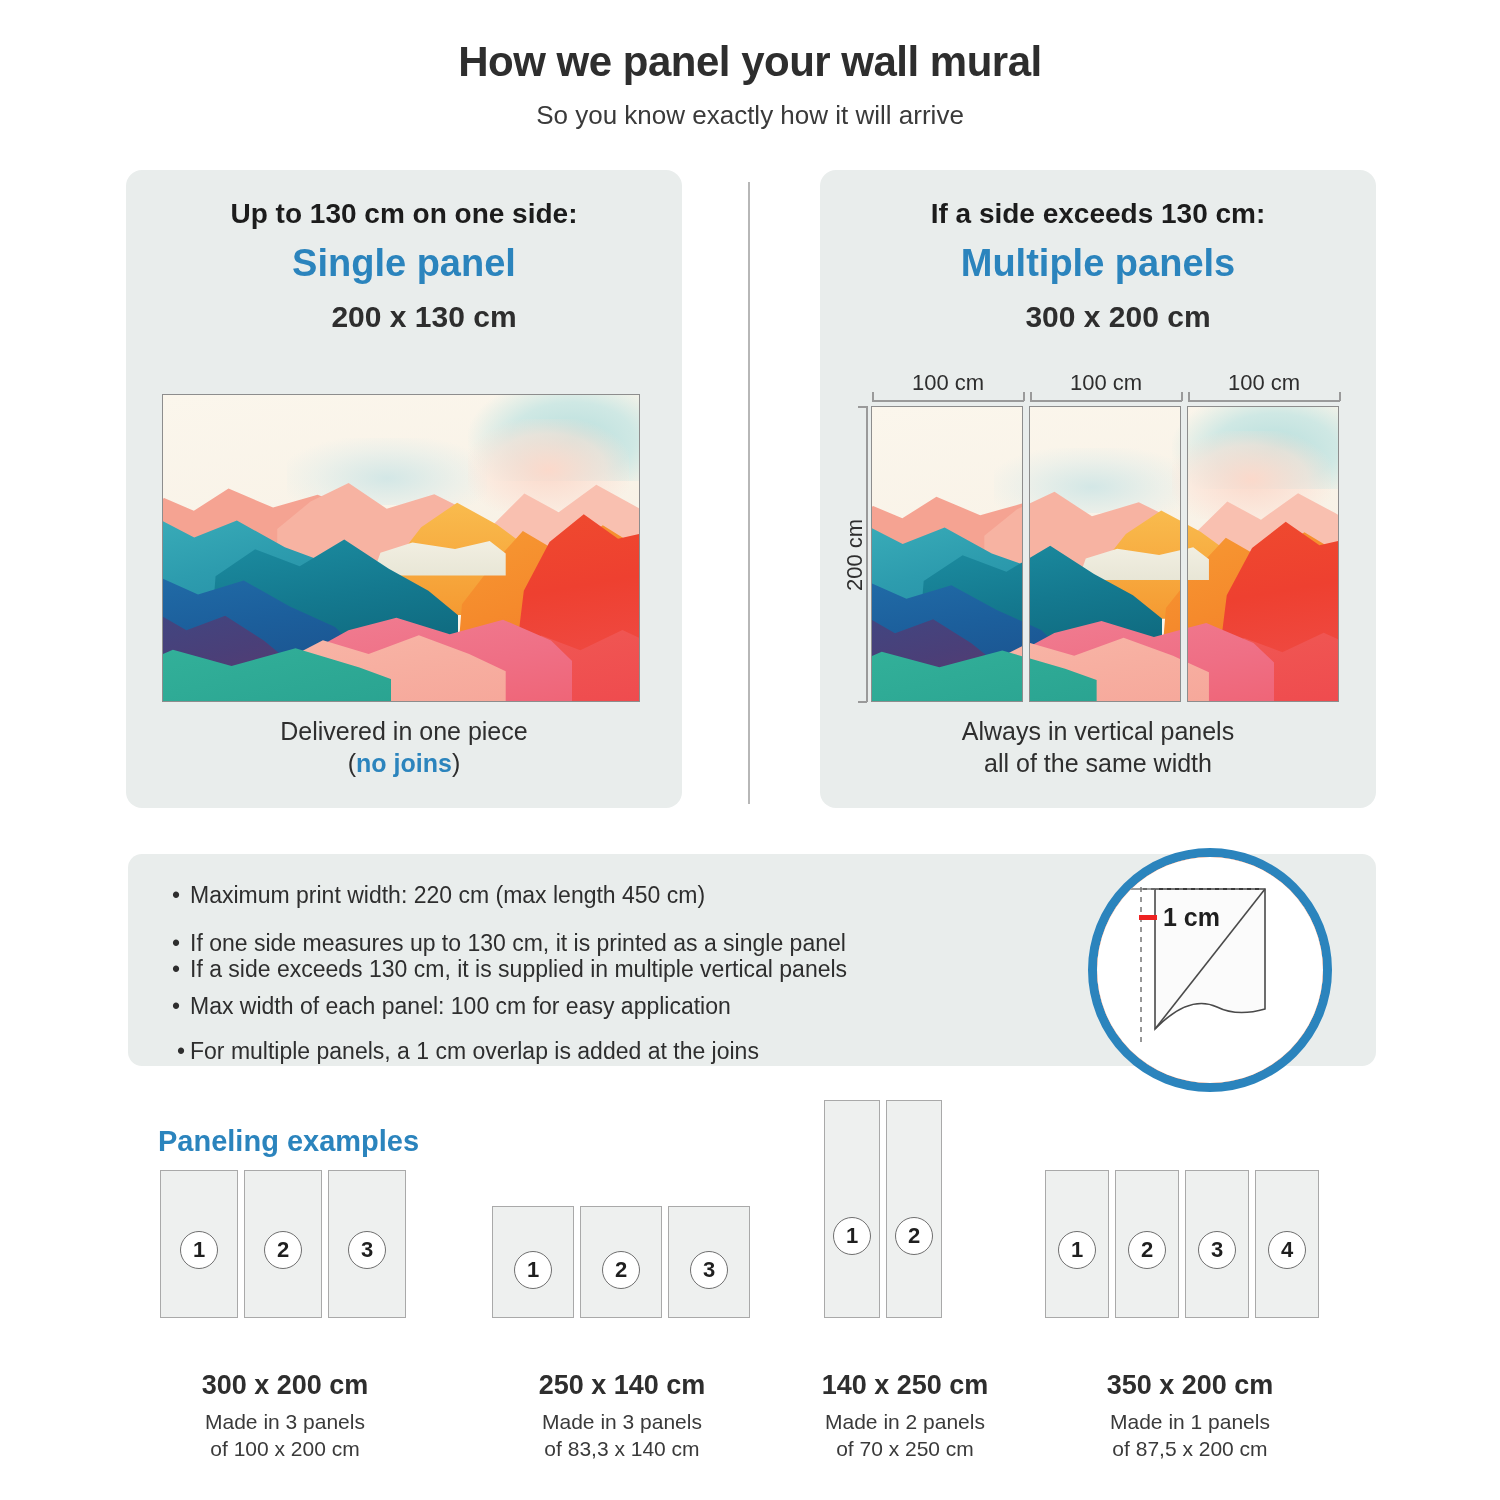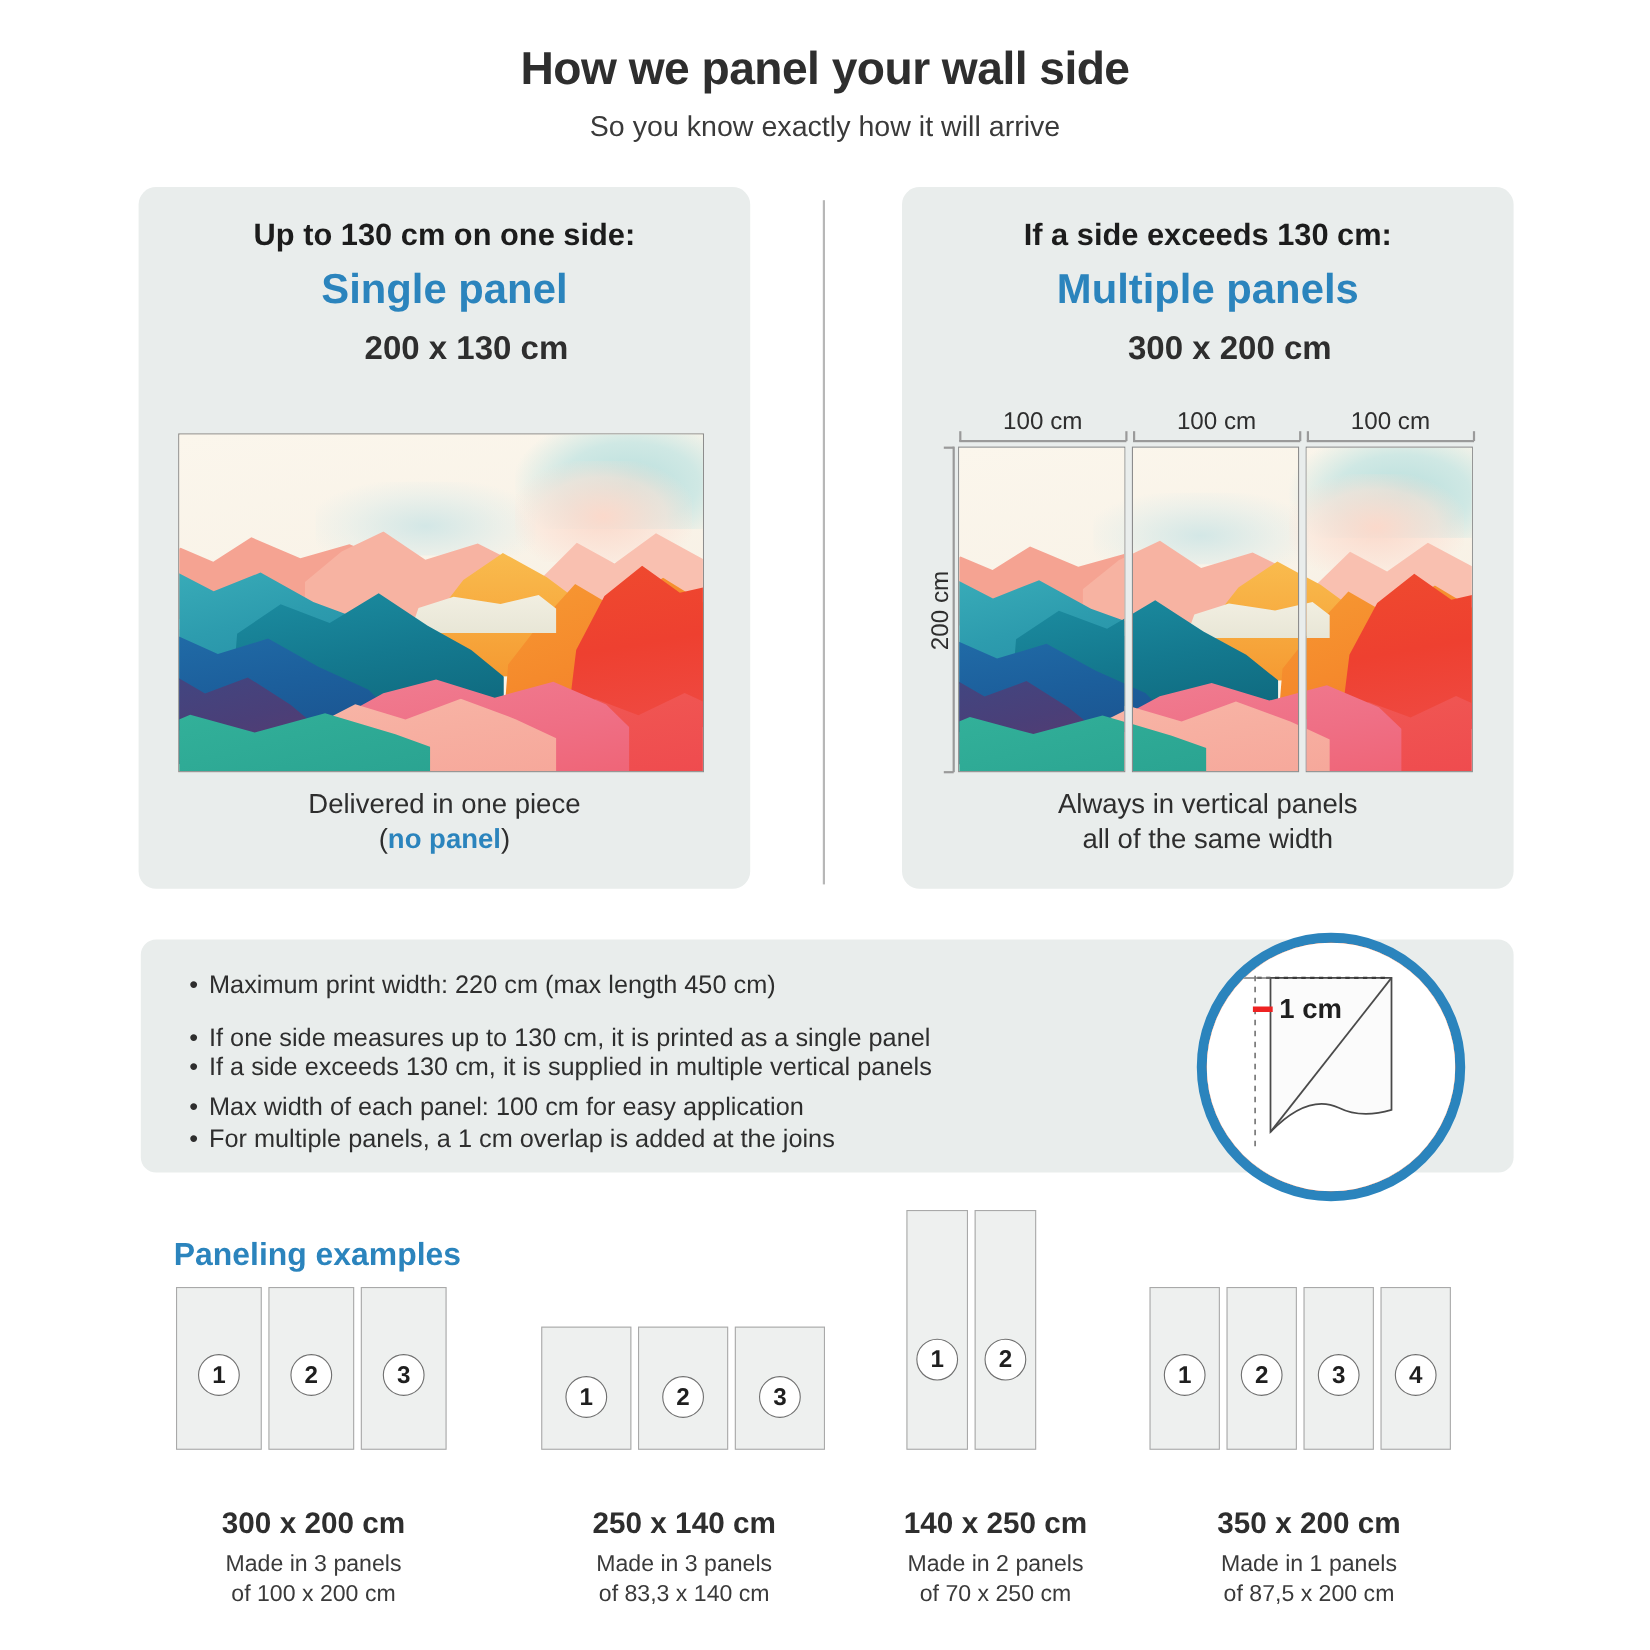--- a/index.html
+++ b/index.html
@@ -188,33 +188,33 @@
   .ex-desc {
     position: absolute; left: 0; width: 100%; text-align: center;
     font-size: 21px; line-height: 1.3; color: #3a3a3a;
   }
 </style>
 </head>
 <body>
 
 <div id="page">
 
-  <div class="title">How we panel your wall side</div>
+  <div class="title">How we panel your wall mural</div>
   <div class="subtitle">So you know exactly how it will arrive</div>
 
   <div class="card" id="card-left">
     <div class="card-head ch1">Up to 130 cm on one side:</div>
     <div class="card-head ch2">Single panel</div>
     <div class="card-head ch3">200 x 130 cm</div>
 
     <div class="card-foot" style="top:545px;">
       <span>Delivered in one piece</span>
     </div>
     <div class="card-foot" style="top:577px;">
-      <span>(</span><span class="accent">no panel</span><span>)</span>
+      <span>(</span><span class="accent">no joins</span><span>)</span>
     </div>
   </div>
 
   <div class="art" id="art-single">
     <div class="layer sky-a"></div>
     <div class="layer sky-cloud3"></div>
     <div class="layer sky-cloud1"></div>
     <div class="layer sky-cloud2"></div>
     <div class="layer pk-pink-l"></div>
     <div class="layer pk-pink-m"></div>
@@ -323,21 +323,21 @@
           <div class="layer pk-salmon"></div>
       </div>
     </div>
   </div>
 
   <div id="bullets-card">
     <div class="bullet" style="top:28px;"><span class="dot">•</span><span>Maximum print width: 220 cm (max length 450 cm)</span></div>
     <div class="bullet" style="top:65px;margin-top:11px;"><span class="dot">•</span><span>If one side measures up to 130 cm, it is printed as a single panel</span></div>
     <div class="bullet" style="top:102px;"><span class="dot">•</span><span>If a side exceeds 130 cm, it is supplied in multiple vertical panels</span></div>
     <div class="bullet" style="top:139px;"><span class="dot">•</span><span>Max width of each panel: 100 cm for easy application</span></div>
-    <div class="bullet" style="top:168px;"><span class="dot">•</span><span>For multiple panels, a 1 cm overlap is added at the joins</span></div>
+    <div class="bullet" style="top:184px;text-align:center;"><span class="dot">•</span><span>For multiple panels, a 1 cm overlap is added at the joins</span></div>
   </div>
 
   <div id="overlap-circle">
     <div id="overlap-inner">
       <svg width="226" height="226" viewBox="0 0 226 226">
         <rect x="0" y="0" width="226" height="226" fill="#ffffff"></rect>
 
         <path d="M58 32 L168 32 L168 152 Q140 160 120 150 Q92 137 58 172 Z" fill="#fbfbfb" stroke="#4a4a4a" stroke-width="1.6"></path>
 
         <path d="M58 172 L168 32" fill="none" stroke="#4a4a4a" stroke-width="1.6"></path>

